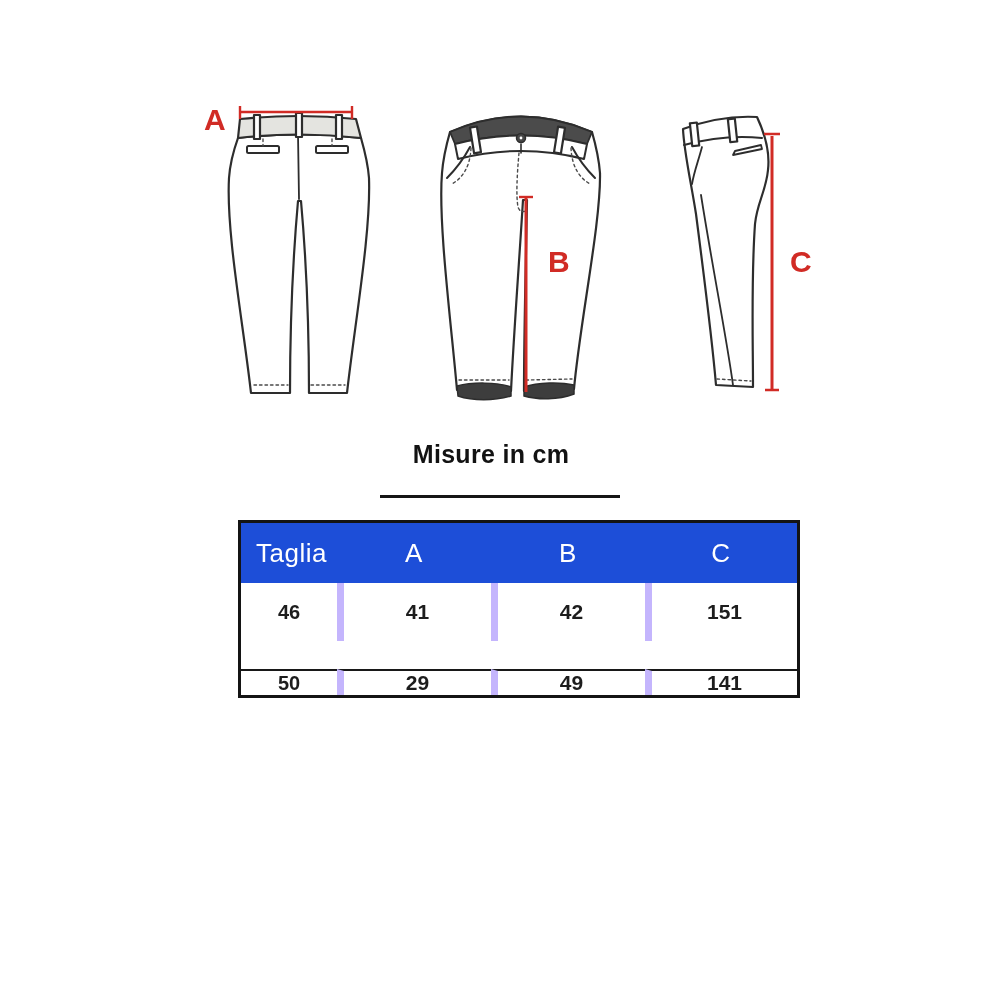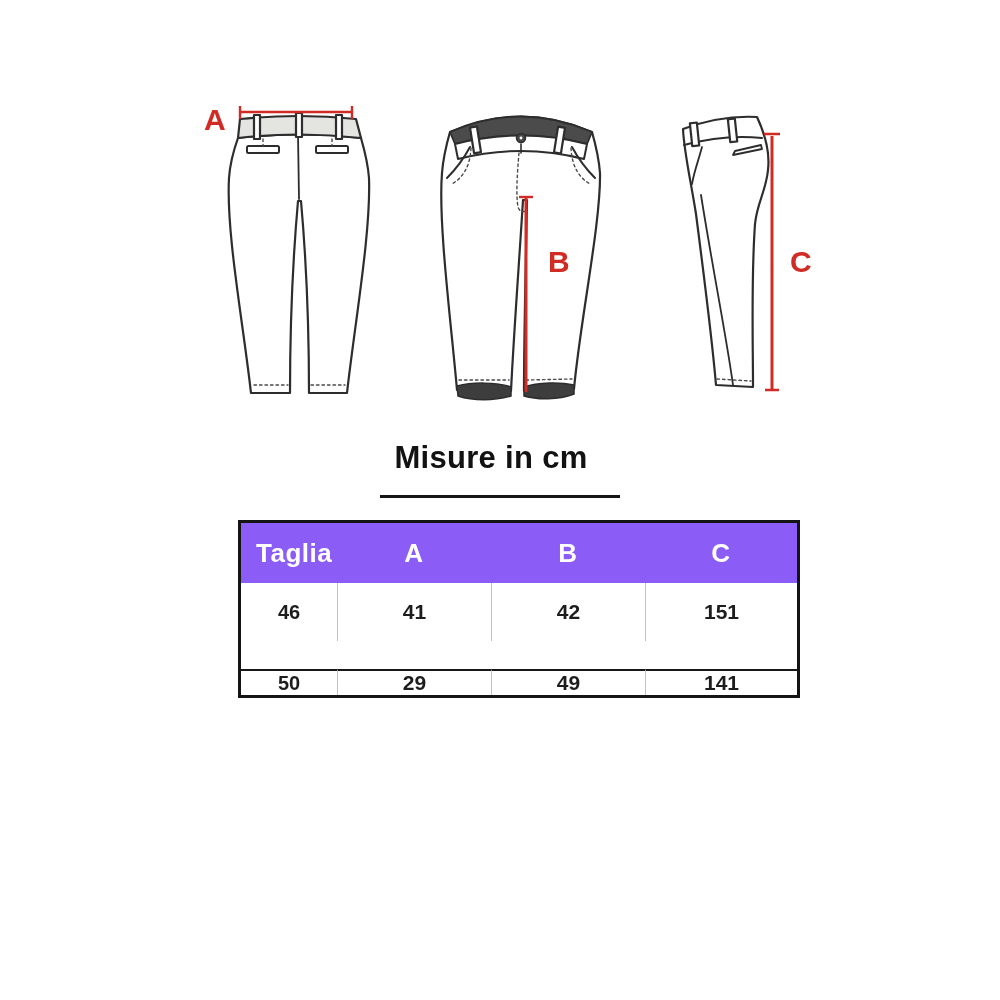--- a/index.html
+++ b/index.html
@@ -20,40 +20,40 @@
   .bandfill{fill:#e4e4e0;stroke:#2d2d2d;stroke-width:2.2;stroke-linejoin:round;}
   .hemfill{fill:#3d3d3d;stroke:#2d2d2d;stroke-width:1.5;}
   .measure{stroke:#d12b25;fill:none;}
   .mline{stroke-width:3;}
   .mtick{stroke-width:2.4;}
   .mlabel{fill:#d12b25;font-size:30px;font-weight:bold;}
 
   
   .title{
     position:absolute;left:0;top:440px;width:982px;text-align:center;
-    font-size:31px;font-weight:bold;color:#121212;letter-spacing:.3px;
+    font-size:25px;font-weight:bold;color:#121212;letter-spacing:.3px;
   }
   .title-underline{
     position:absolute;left:380px;top:495px;width:240px;height:3px;background:#151515;
   }
 
   
   .size-table{
     position:absolute;left:238px;top:520px;width:556px;
     border:3px solid #141414;background:#ffffff;
     display:grid;
     grid-template-columns:96px 154px 154px 152px;
     grid-template-rows:60px 58px 54px;
   }
   .cell{display:flex;align-items:center;justify-content:center;}
-  .th{background:#8b5cf6;color:#ffffff;font-size:26px;font-weight:bold;letter-spacing:.5px;}
+  .th{background:#1d4ed8;color:#ffffff;font-size:26px;font-weight:normal;letter-spacing:.5px;}
   .th-first{justify-content:flex-start;padding-left:15px;box-sizing:border-box;}
   .td{color:#1d1d1d;font-weight:bold;font-size:21px;}
   .td-first{font-size:20px;}
-  .v-div{border-left:1px solid #c4b5fd;}
+  .v-div{border-left:7px solid #c4b5fd;}
   .h-div{border-top:2px solid #181818;margin-top:28px;}
 </style>
 </head>
 <body>
 
 <div class="canvas">
 
   <svg id="diagram" width="1000" height="440" viewBox="0 0 1000 440">
 
     <g>

